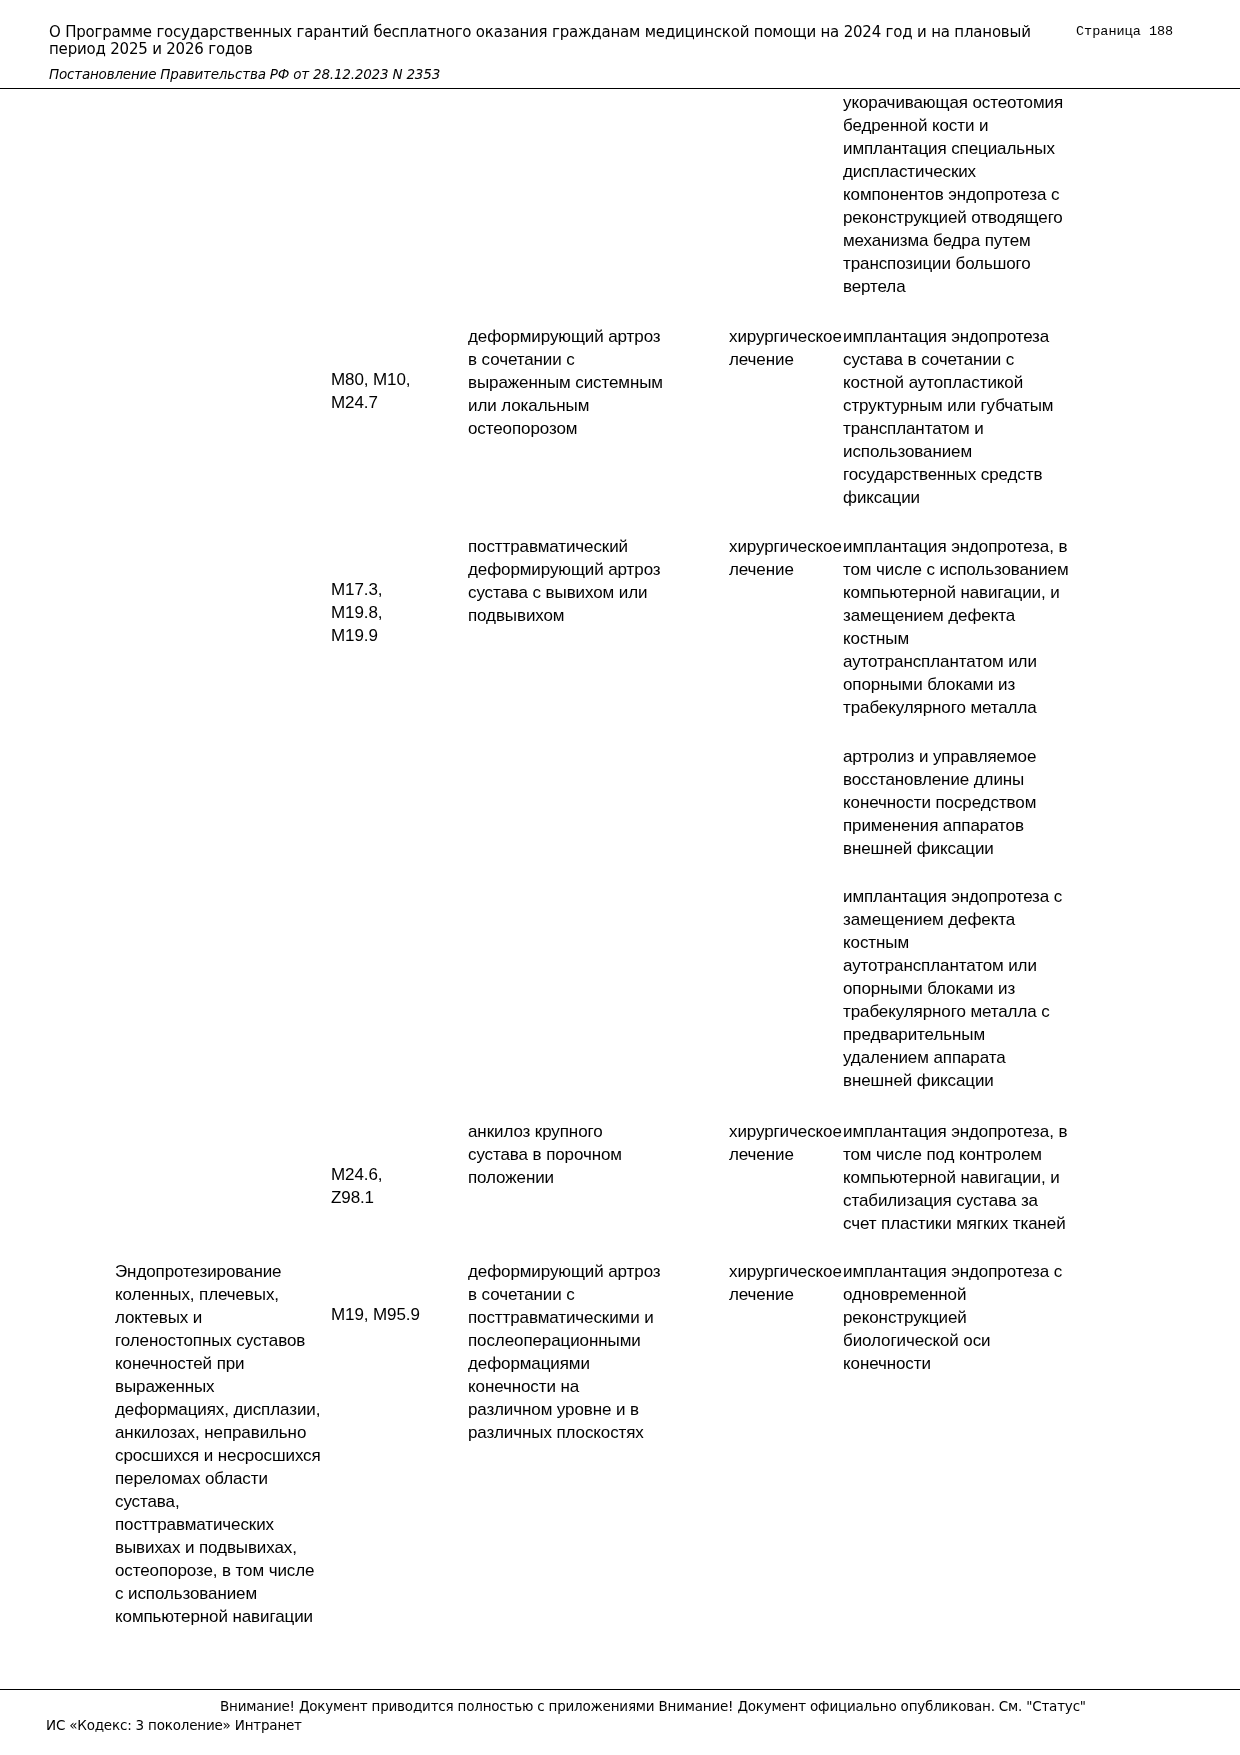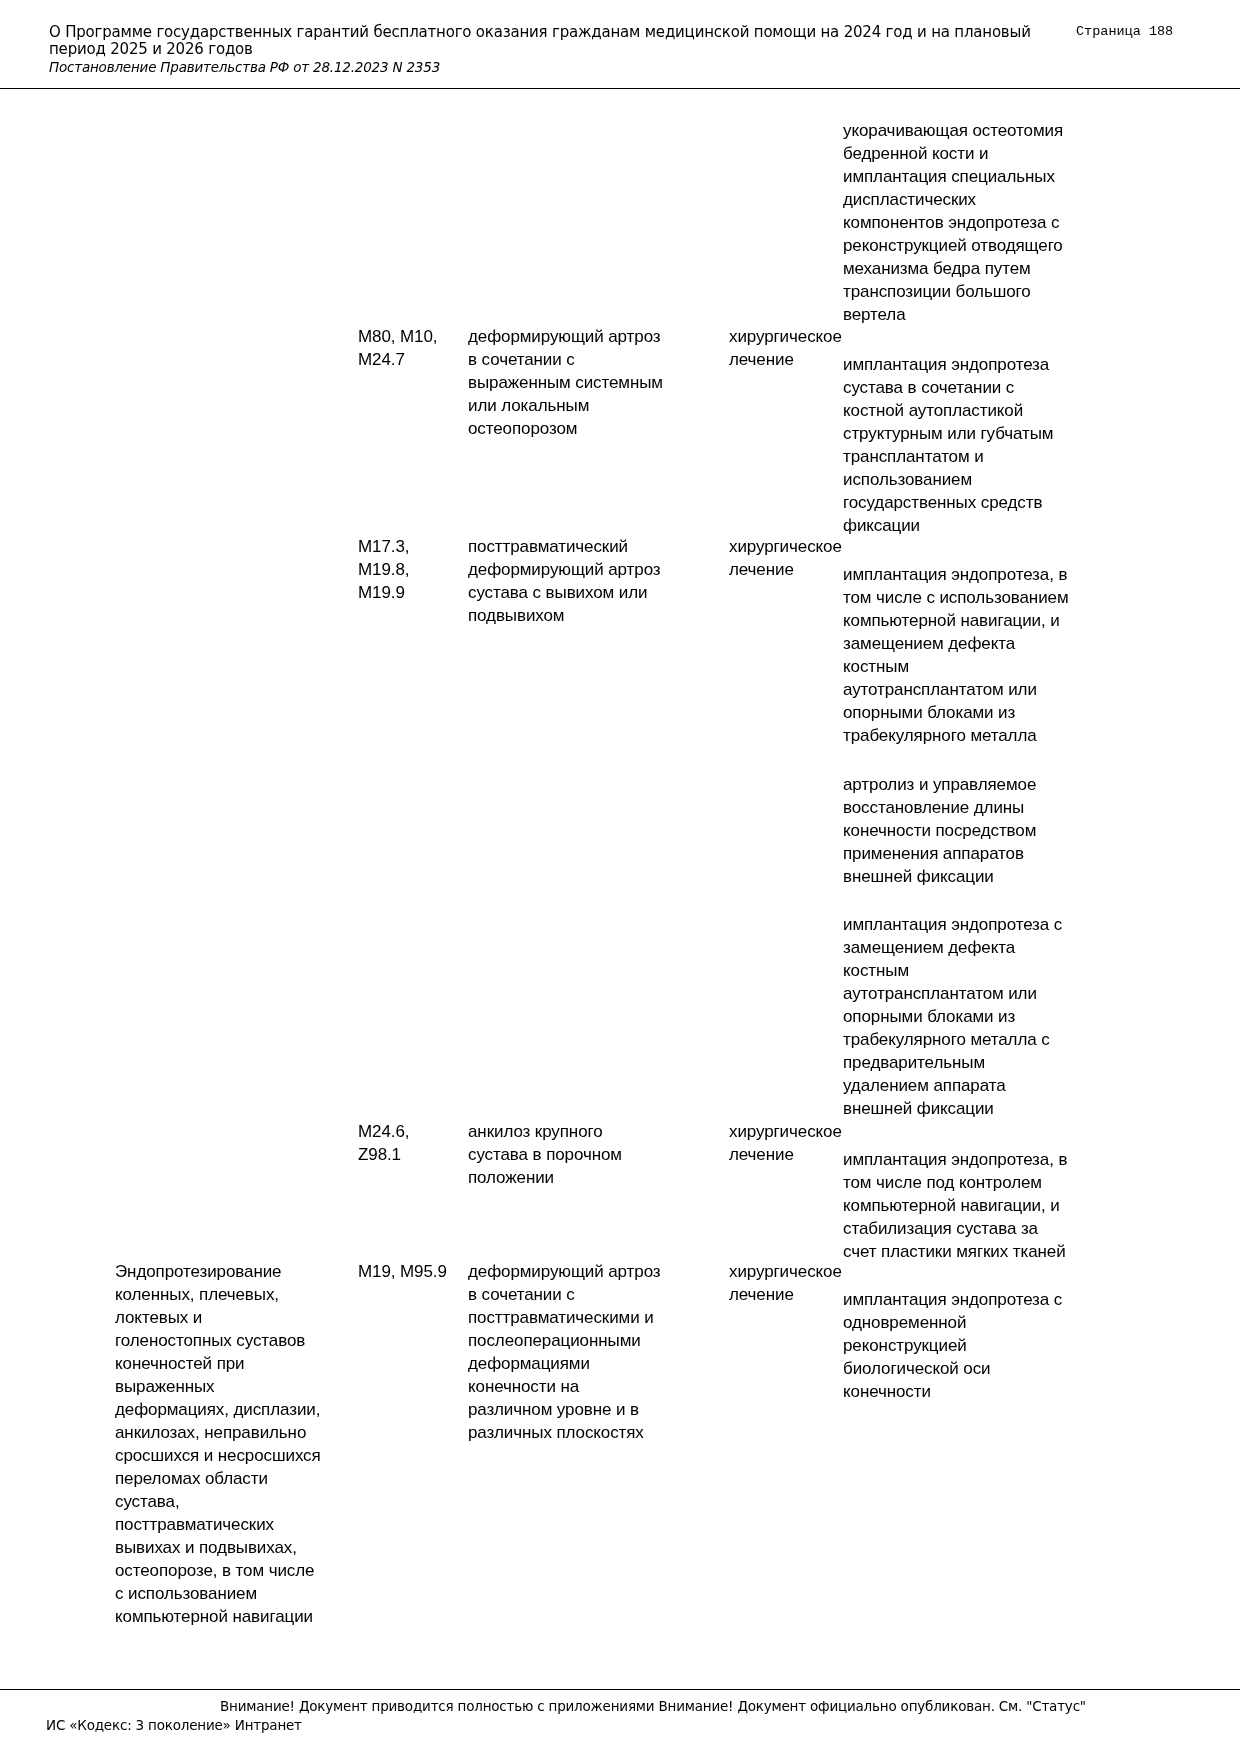--- a/index.html
+++ b/index.html
@@ -6,42 +6,42 @@
   body {
     width: 1240px; height: 1755px; position: relative; overflow: hidden;
     color: #000; font-family: "Liberation Sans", sans-serif;
   }
   .hdr-title {
     position: absolute; left: 49px; top: 24px; width: 990px;
     font-family: "DejaVu Sans", sans-serif; font-size: 15px; line-height: 17px;
     letter-spacing: -0.2px;
   }
   .hdr-sub {
-    position: absolute; left: 49px; top: 59px;
+    position: absolute; left: 49px; top: 66px;
     font-family: "DejaVu Sans", sans-serif; font-size: 13.5px; font-style: italic;
     letter-spacing: -0.2px;
     text-align: center;
   }
   .hdr-page {
     position: absolute; left: 1076px; top: 24px;
     font-family: Liberation Mono, monospace; font-size: 13.5px;
   }
   .rule { position: absolute; left: 0; width: 1240px; height: 0; border-top: 1.5px solid #000; }
   .rule.top { top: 88px; }
   .rule.bottom { top: 1689px; }
 
   .cell {
     position: absolute; font-size: 17px; line-height: 23px;
     white-space: pre-line; letter-spacing: -0.1px;
   }
   .c1 { left: 115px; width: 240px; }
-  .c2 { left: 358px; width: 110px; }
+  .c2 { left: 331px; width: 110px; margin-top: 43px; }
   .c3 { left: 468px; width: 225px; }
   .c4 { left: 700px; width: 140px; margin-left: 29px; }
-  .c5 { left: 843px; width: 260px; margin-top: 28px; }
+  .c5 { left: 843px; width: 260px; }
 
   .ftr-warn {
     position: absolute; left: 220px; top: 1698px;
     font-family: "DejaVu Sans", sans-serif; font-size: 13.5px; letter-spacing: -0.2px;
   }
   .ftr-src {
     position: absolute; left: 46px; top: 1717px;
     font-family: "DejaVu Sans", sans-serif; font-size: 13.5px; letter-spacing: -0.2px;
   }
 </style>

